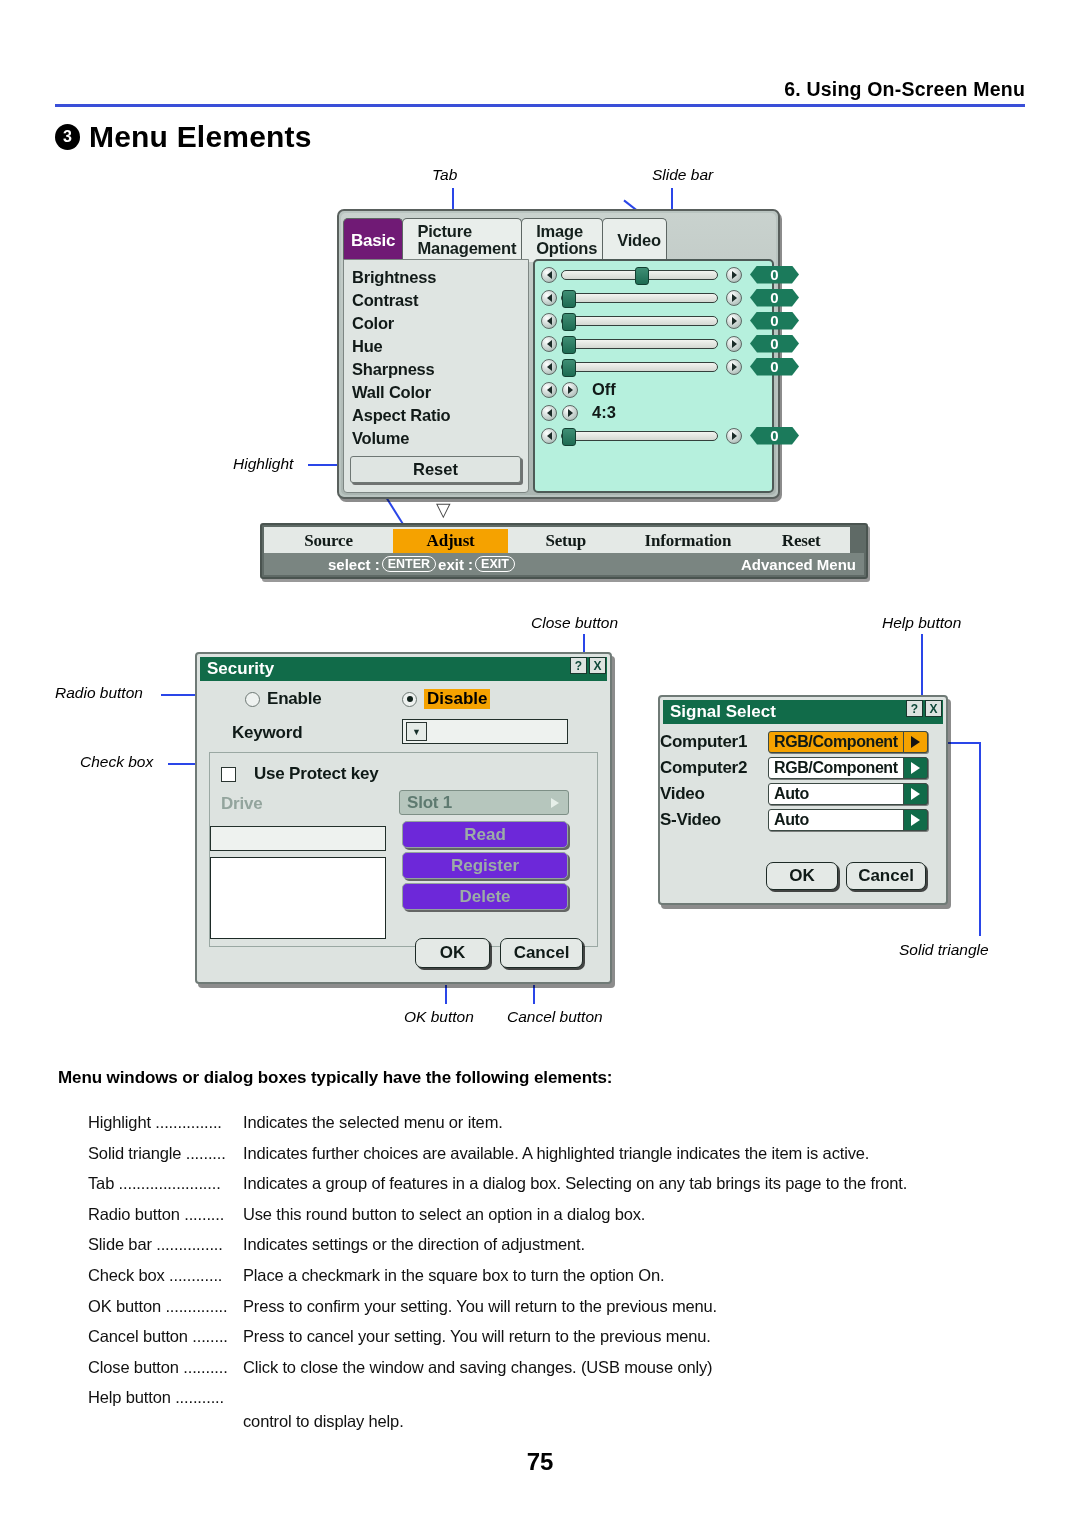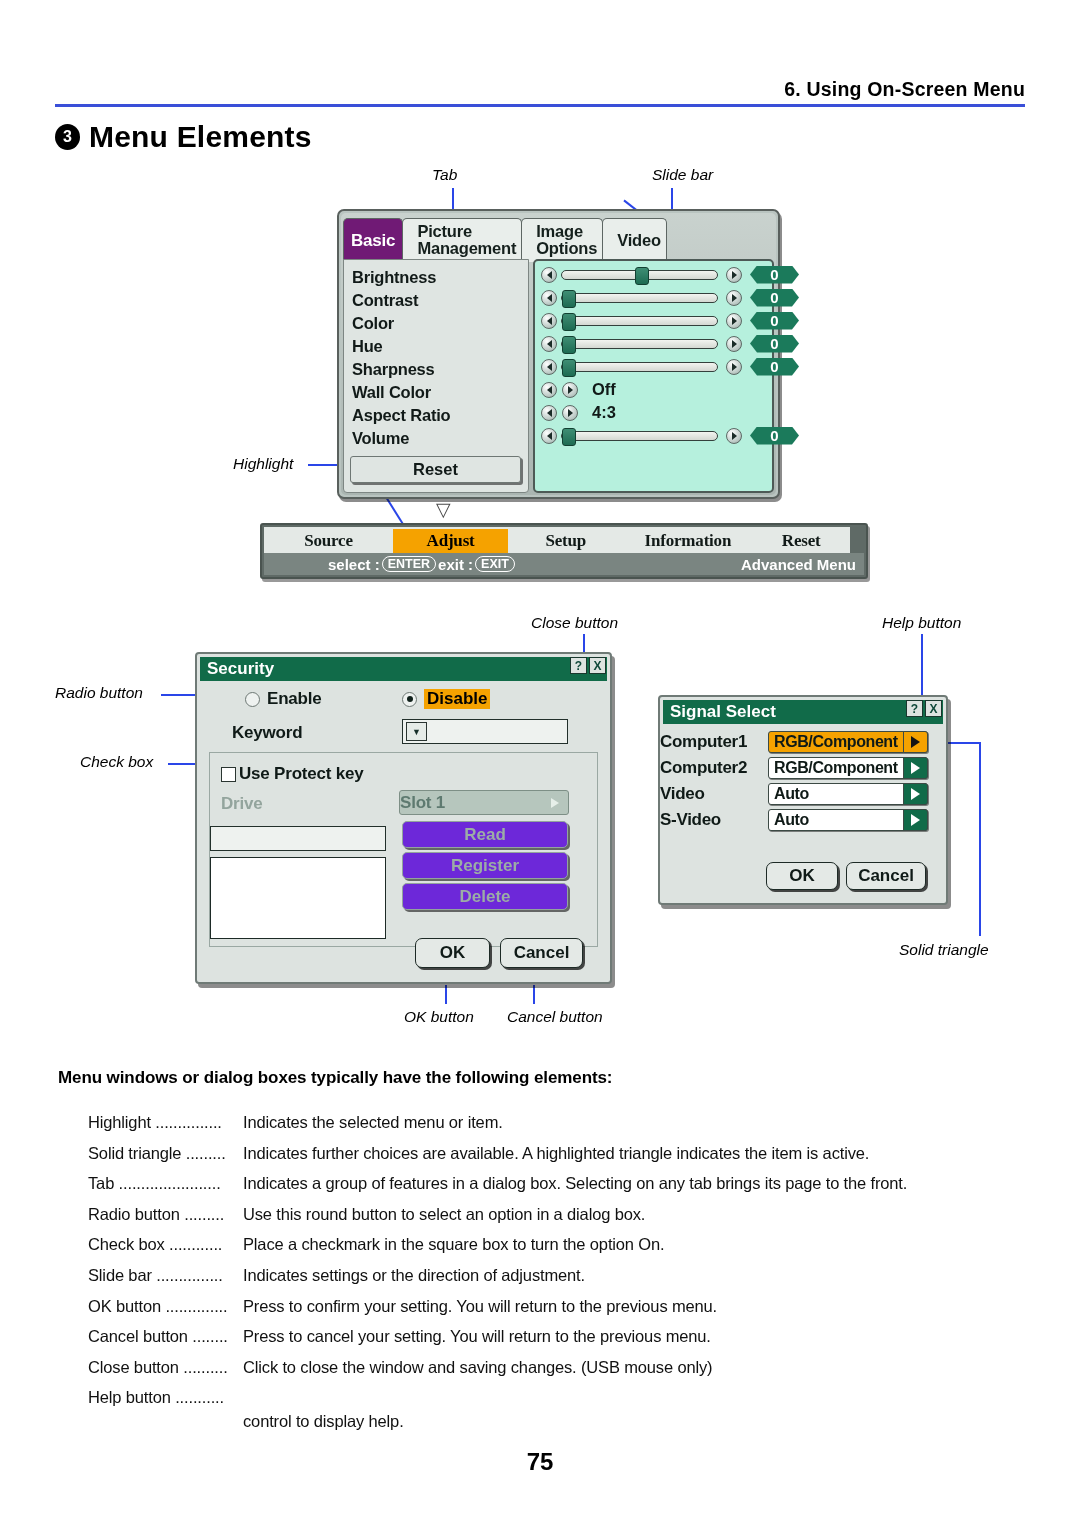--- a/index.html
+++ b/index.html
@@ -463,27 +463,27 @@
 
   <div class="lbl-b" style="position:absolute;left:35px;top:69px;">Keyword</div>
   <div class="field" style="position:absolute;left:205px;top:65px;width:166px;height:25px;display:flex;align-items:center;padding-left:3px;">
     <span style="display:inline-flex;align-items:center;justify-content:center;width:19px;height:17px;border:1.4px solid #2a3531;background:#e6ece8;font-size:9px;color:#17302a;">▼</span>
     <span style="flex:1;"></span>
     <span style="position:absolute;left:272px;top:85px;width:55px;height:2px;background:#111;"></span>
   </div>
 
   <div class="group-box" style="position:absolute;left:12px;top:98px;right:12px;height:195px;"></div>
 
-  <div style="position:absolute;left:24px;top:110px;display:flex;align-items:center;gap:3px;justify-content:center;">
+  <div style="position:absolute;left:24px;top:110px;display:flex;align-items:center;gap:18px;justify-content:center;">
     <span class="cbox"></span>
     <span class="lbl-b">Use Protect key</span>
   </div>
 
   <div class="lbl-dim" style="position:absolute;left:24px;top:140px;">Drive</div>
-  <div class="combo-dim" style="position:absolute;left:202px;top:136px;width:170px;height:25px;padding-left:0;border-radius:3px;">
+  <div class="combo-dim" style="position:absolute;left:202px;top:136px;width:170px;height:25px;padding-left:7px;border-radius:3px;">
     <span class="lbl-dim" style="color:#5e7a70;">Slot 1</span>
     <span class="combo-arrow">
         <i class="tri-solid" style="border-left-color:#e6efe9;border-top-width:5px;border-bottom-width:5px;border-left-width:8px;"></i>
       </span>
   </div>
 
   <div class="field" style="position:absolute;left:13px;top:172px;width:176px;height:25px;">
     <span></span>
   </div>
   <div style="position:absolute;left:13px;top:203px;width:176px;height:82px;background:#ffffff;border:1.8px solid #1d2a26;box-sizing:border-box;">
@@ -577,28 +577,28 @@
   </div>
   <div class="def-row">
     <div class="def-term">Tab .......................</div>
     <div class="def-desc">Indicates a group of features in a dialog box. Selecting on any tab brings its page to the front.</div>
   </div>
   <div class="def-row">
     <div class="def-term">Radio button .........</div>
     <div class="def-desc">Use this round button to select an option in a dialog box.</div>
   </div>
   <div class="def-row">
+    <div class="def-term">Slide bar ...............</div>
+    <div class="def-desc">Indicates settings or the direction of adjustment.</div>
+  </div>
+  <div class="def-row">
     <div class="def-term">Check box ............</div>
     <div class="def-desc">Place a checkmark in the square box to turn the option On.</div>
   </div>
   <div class="def-row">
-    <div class="def-term">Slide bar ...............</div>
-    <div class="def-desc">Indicates settings or the direction of adjustment.</div>
-  </div>
-  <div class="def-row">
     <div class="def-term">OK button ..............</div>
     <div class="def-desc">Press to confirm your setting. You will return to the previous menu.</div>
   </div>
   <div class="def-row">
     <div class="def-term">Cancel button ........</div>
     <div class="def-desc">Press to cancel your setting. You will return to the previous menu.</div>
   </div>
   <div class="def-row">
     <div class="def-term">Close button ..........</div>
     <div class="def-desc">Click to close the window and saving changes. (USB mouse only)</div>

